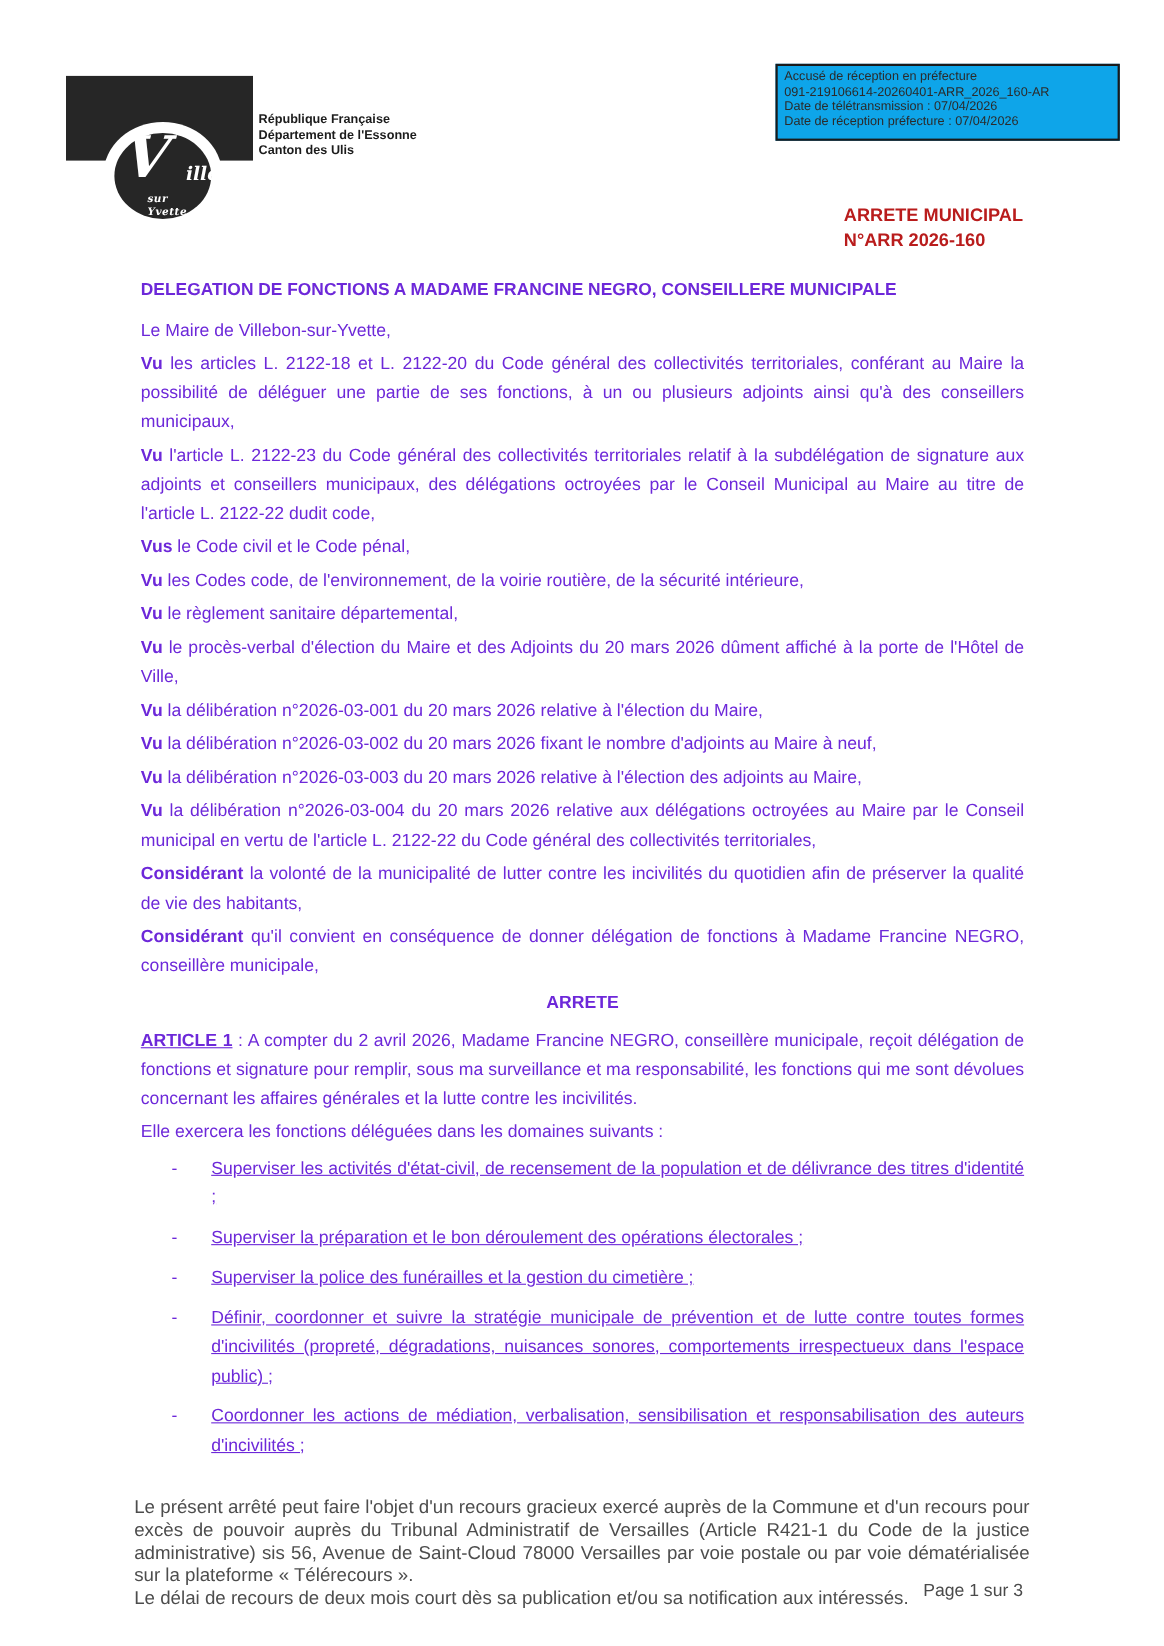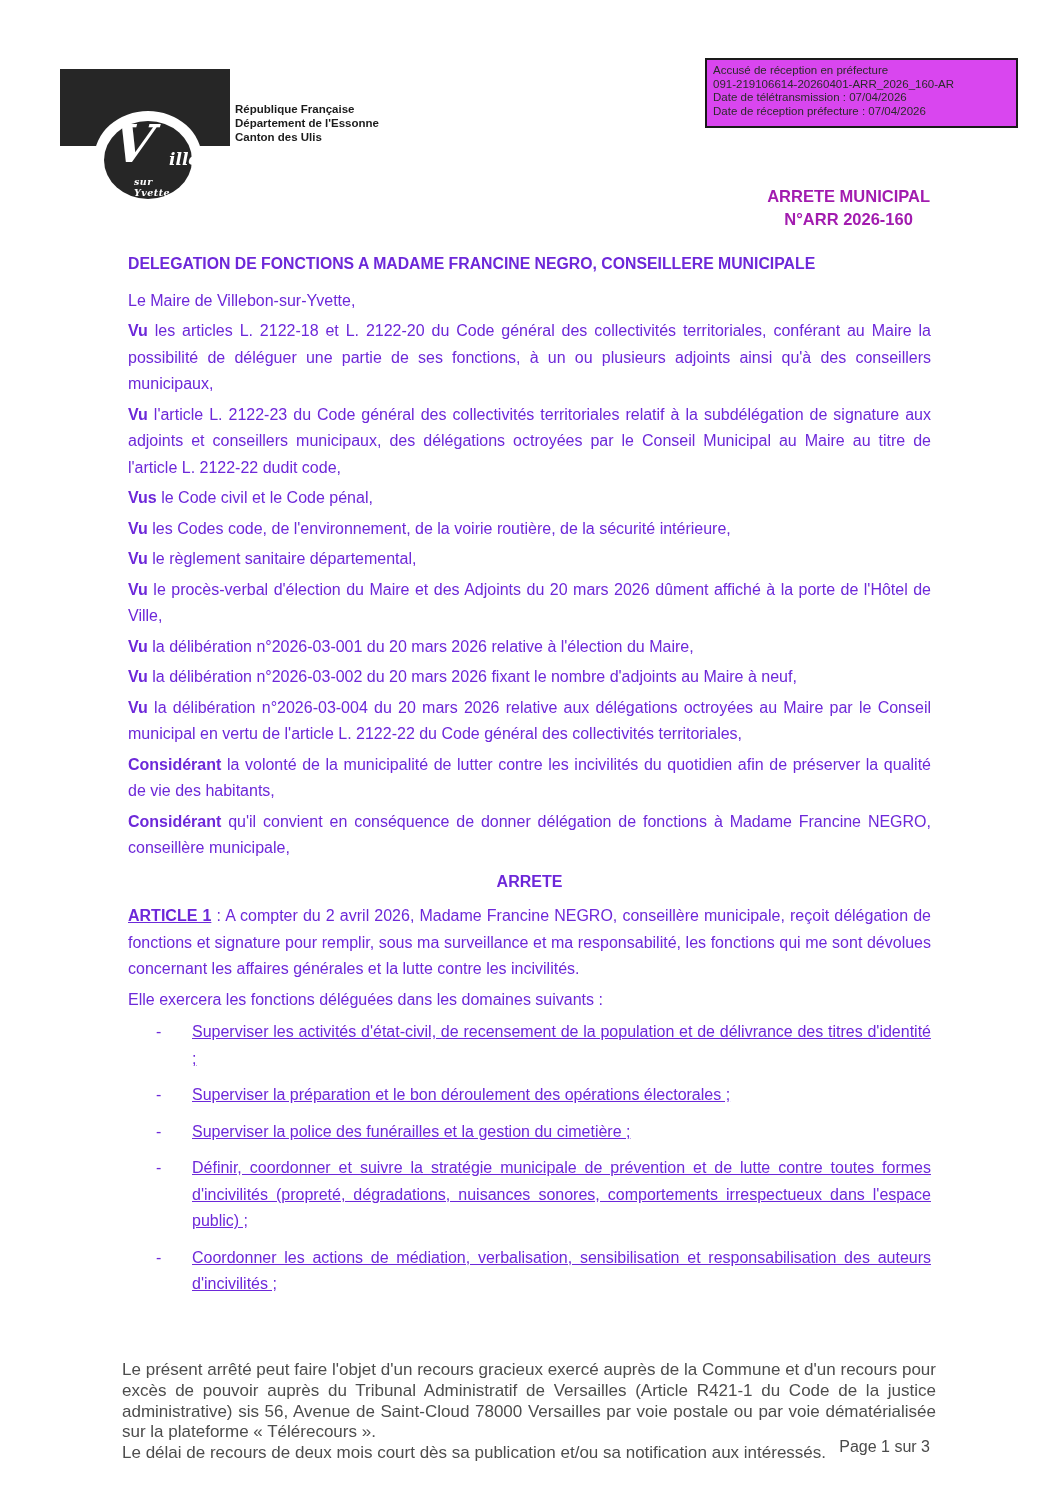--- a/index.html
+++ b/index.html
@@ -17,26 +17,26 @@
   .logo-notch{position:absolute;left:34px;top:42px;width:108px;height:96px;border-radius:50%;background:#ffffff;}
   .logo-circle{position:absolute;left:44px;top:52px;width:88px;height:78px;border-radius:50%;background:#262626;color:#ffffff;}
   .logo-v{position:absolute;left:10px;top:-8px;font:italic 700 52px "DejaVu Serif",serif;color:#ffffff;transform:skewX(-6deg);}
   .logo-name{position:absolute;left:26px;top:28px;font:italic 700 17px "DejaVu Serif",serif;color:#ffffff;margin-left:39px;}
   .logo-sub{position:absolute;left:30px;top:55px;font:italic 700 9.5px "DejaVu Serif",serif;color:#ffffff;letter-spacing:.5px;}
   
   .dept{position:absolute;left:235px;top:102px;font-size:11.5px;font-weight:700;line-height:14px;color:#1c1c1c;}
   
   .stamp{
     position:absolute;left:705px;top:58px;width:298px;height:56px;
-    border:2px solid #1a1a1a;background:#d946ef;
+    border:2px solid #1a1a1a;background:#0ea5e9;
     padding:4px 5px 6px 6px;
     font-size:11.5px;line-height:13.5px;color:#2b2b2b;
   }
   
-  .title-block{position:absolute;top:185px;right:128px;text-align:center;font-weight:700;font-size:16.5px;line-height:23px;color:#a21caf;}
+  .title-block{position:absolute;top:185px;right:128px;text-align:left;font-weight:700;font-size:16.5px;line-height:23px;color:#b91c1c;}
   
   .content{
     position:absolute;left:128px;top:251px;width:803px;
     font-size:16px;line-height:26.5px;text-align:justify;color:#6d28d9;
   }
   .subject{font-weight:700;text-align:left;margin:0 0 10px 0;font-size:15.8px;}
   p.para{margin:0 0 4px 0;}
   .lead{font-weight:700;}
   .arrete{text-align:center;font-weight:700;margin:7px 0 8px 0;}
   .article-lead{font-weight:700;text-decoration:underline;}
@@ -91,20 +91,21 @@
     <p class="para">Le Maire de Villebon-sur-Yvette,</p>
 
     <p class="para"><span class="lead">Vu</span><span> les articles L. 2122-18 et L. 2122-20 du Code général des collectivités territoriales, conférant au Maire la possibilité de déléguer une partie de ses fonctions, à un ou plusieurs adjoints ainsi qu'à des conseillers municipaux,</span></p>
     <p class="para"><span class="lead">Vu</span><span> l'article L. 2122-23 du Code général des collectivités territoriales relatif à la subdélégation de signature aux adjoints et conseillers municipaux, des délégations octroyées par le Conseil Municipal au Maire au titre de l'article L. 2122-22 dudit code,</span></p>
     <p class="para"><span class="lead">Vus</span><span> le Code civil et le Code pénal,</span></p>
     <p class="para"><span class="lead">Vu</span><span> les Codes code, de l'environnement, de la voirie routière, de la sécurité intérieure,</span></p>
     <p class="para"><span class="lead">Vu</span><span> le règlement sanitaire départemental,</span></p>
     <p class="para"><span class="lead">Vu</span><span> le procès-verbal d'élection du Maire et des Adjoints du 20 mars 2026 dûment affiché à la porte de l'Hôtel de Ville,</span></p>
     <p class="para"><span class="lead">Vu</span><span> la délibération n°2026-03-001 du 20 mars 2026 relative à l'élection du Maire,</span></p>
     <p class="para"><span class="lead">Vu</span><span> la délibération n°2026-03-002 du 20 mars 2026 fixant le nombre d'adjoints au Maire à neuf,</span></p>
+    <p class="para"><span class="lead">Vu</span><span> la délibération n°2026-03-003 du 20 mars 2026 relative à l'élection des adjoints au Maire,</span></p>
     <p class="para"><span class="lead">Vu</span><span> la délibération n°2026-03-004 du 20 mars 2026 relative aux délégations octroyées au Maire par le Conseil municipal en vertu de l'article L. 2122-22 du Code général des collectivités territoriales,</span></p>
     <p class="para"><span class="lead">Considérant</span><span> la volonté de la municipalité de lutter contre les incivilités du quotidien afin de préserver la qualité de vie des habitants,</span></p>
     <p class="para"><span class="lead">Considérant</span><span> qu'il convient en conséquence de donner délégation de fonctions à Madame Francine NEGRO, conseillère municipale,</span></p>
 
     <p class="arrete">ARRETE</p>
 
     <p class="para"><span class="article-lead">ARTICLE 1</span><span> : </span><span>A compter du 2 avril 2026, Madame Francine NEGRO, conseillère municipale, reçoit délégation de fonctions et signature pour remplir, sous ma surveillance et ma responsabilité, les fonctions qui me sont dévolues concernant les affaires générales et la lutte contre les incivilités.</span></p>
 
     <p class="para">Elle exercera les fonctions déléguées dans les domaines suivants :</p>
 

